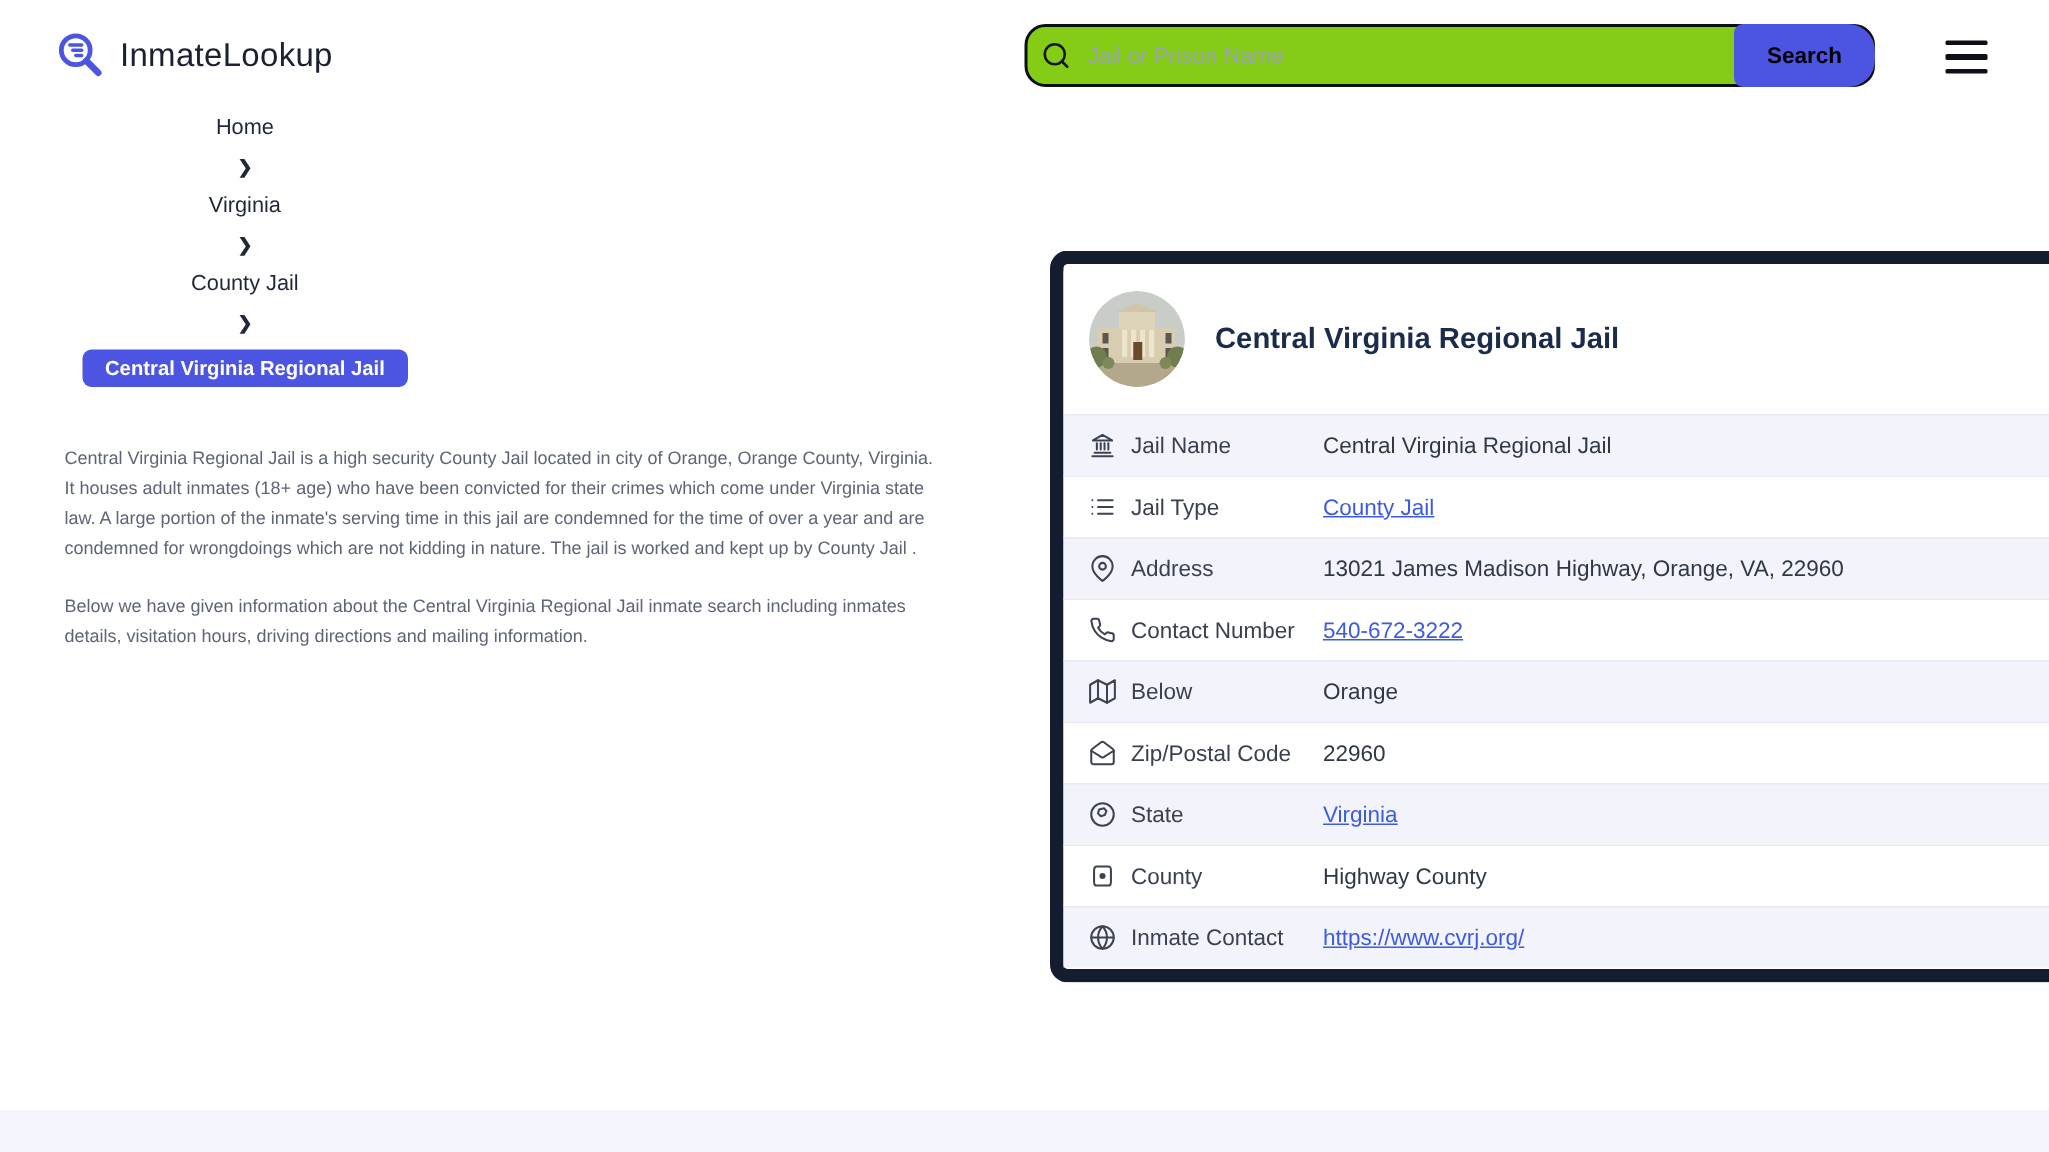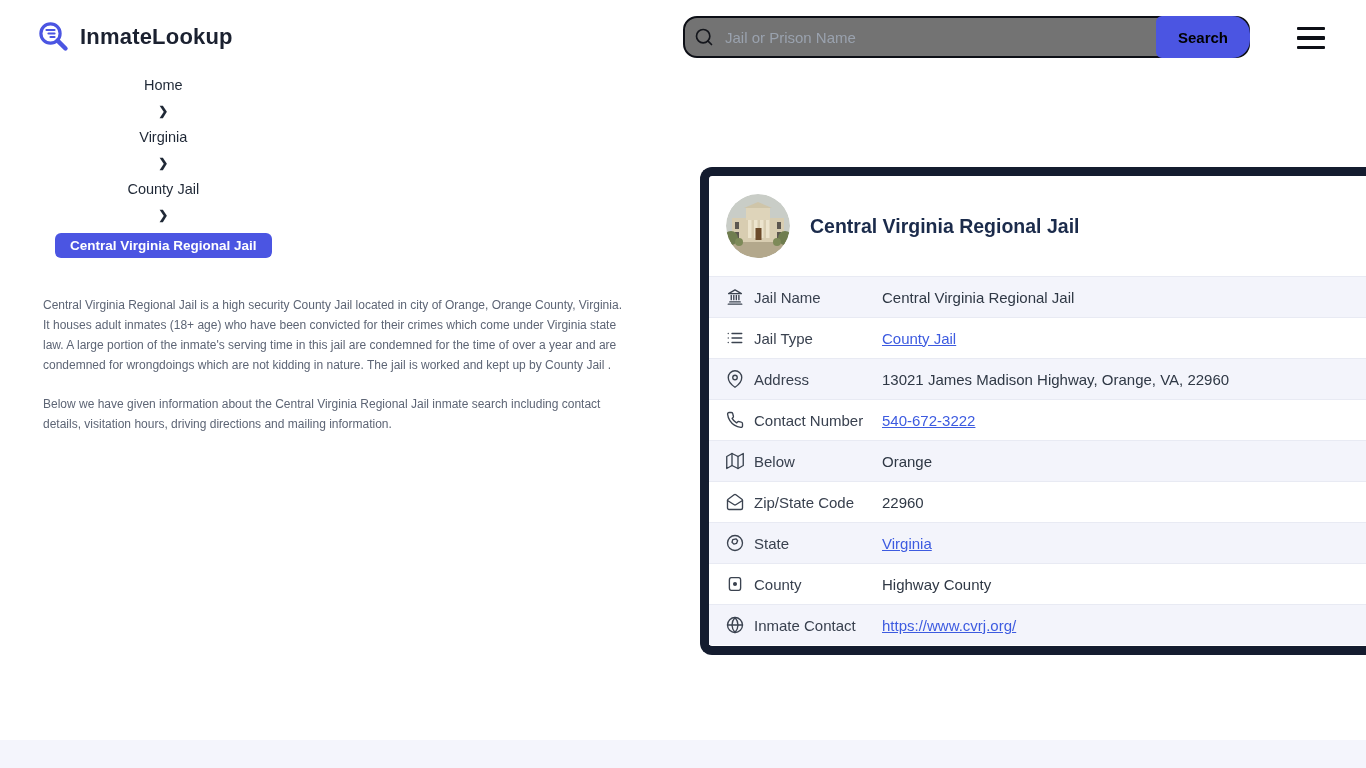--- a/index.html
+++ b/index.html
@@ -6,26 +6,26 @@
   html,body { width:1366px; height:768px; }
   body {
     font-family:"Liberation Sans", sans-serif;
     background:#ffffff;
     position:relative;
     overflow:hidden;
     color:#1f2836;
   }
   
   .logo { position:absolute; left:37px; top:20px; display:flex; align-items:center; gap:9px; cursor:pointer; }
-  .logo-text { font-size:22px; font-weight:700; color:#1b2130; letter-spacing:.2px; }
+  .logo-text { font-size:22px; font-weight:400; color:#1b2130; letter-spacing:.2px; }
   .search-wrap { position:absolute; left:683px; top:16px; width:567px; height:42px; }
   .search-input {
     width:100%; height:42px; border:2px solid #0d0f16; border-radius:14px;
     padding:0 104px 0 40px; font-size:15px; color:#1f2836; outline:none;
-    font-family:"Liberation Sans", sans-serif; background:#737373;
+    font-family:"Liberation Sans", sans-serif; background:#84cc16;
   }
   .search-input::placeholder { color:#9aa2ae; }
   .search-icon { position:absolute; left:11px; top:11px; width:20px; height:20px; }
   .search-btn {
     position:absolute; right:0; top:0; height:42px; width:94px;
     background:#4b55e2; color:#000000; border:none; font-weight:700; font-size:15px;
     border-radius:6px 18px 18px 6px; cursor:pointer; font-family:"Liberation Sans", sans-serif;
   }
   .hamburger { position:absolute; left:1297px; top:27px; width:28px; height:22px;
     display:flex; flex-direction:column; justify-content:space-between; cursor:pointer; }
@@ -101,21 +101,21 @@
   <span class="crumb-sep">❯</span>
   <span class="crumb">Virginia</span>
   <span class="crumb-sep">❯</span>
   <span class="crumb">County Jail</span>
   <span class="crumb-sep">❯</span>
   <span class="crumb-badge">Central Virginia Regional Jail</span>
 </div>
 
 <div class="article">
   <p>Central Virginia Regional Jail is a high security County Jail located in city of Orange, Orange County, Virginia. It houses adult inmates (18+ age) who have been convicted for their crimes which come under Virginia state law. A large portion of the inmate's serving time in this jail are condemned for the time of over a year and are condemned for wrongdoings which are not kidding in nature. The jail is worked and kept up by County Jail .</p>
-  <p>Below we have given information about the Central Virginia Regional Jail inmate search including contact details, visitation hours, driving directions and mailing information.</p>
+  <p>Below we have given information about the Central Virginia Regional Jail inmate search including inmates details, visitation hours, driving directions and mailing information.</p>
 </div>
 
 <div class="card">
   <div class="card-header">
     <div class="card-photo">
       <svg width="64" height="64" viewBox="0 0 64 64">
         <defs>
             <clipPath id="cp">
               <circle cx="32" cy="32" r="32"></circle>
             </clipPath>
@@ -198,21 +198,21 @@
       </svg>
       <span class="lbl">Below</span>
       <span class="val">Orange</span>
     </div>
 
     <div class="row">
       <svg class="stroke ric" viewBox="0 0 24 24">
         <path d="M21.2 8.4c.5.38.8.97.8 1.6v10a2 2 0 0 1-2 2H4a2 2 0 0 1-2-2V10a2 2 0 0 1 .8-1.6l8-6a2 2 0 0 1 2.4 0l8 6Z"></path>
         <path d="m22 10-8.97 5.7a1.94 1.94 0 0 1-2.06 0L2 10"></path>
       </svg>
-      <span class="lbl">Zip/State Code</span>
+      <span class="lbl">Zip/Postal Code</span>
       <span class="val">22960</span>
     </div>
 
     <div class="row">
       <svg class="stroke ric" viewBox="0 0 24 24">
         <circle cx="12" cy="12" r="10"></circle>
         <path d="M9 7.5 L13.5 6.5 L15.5 9 L14 12.5 L10.5 13.5 L8 11 Z"></path>
       </svg>
       <span class="lbl">State</span>
       <a class="val">Virginia</a>

